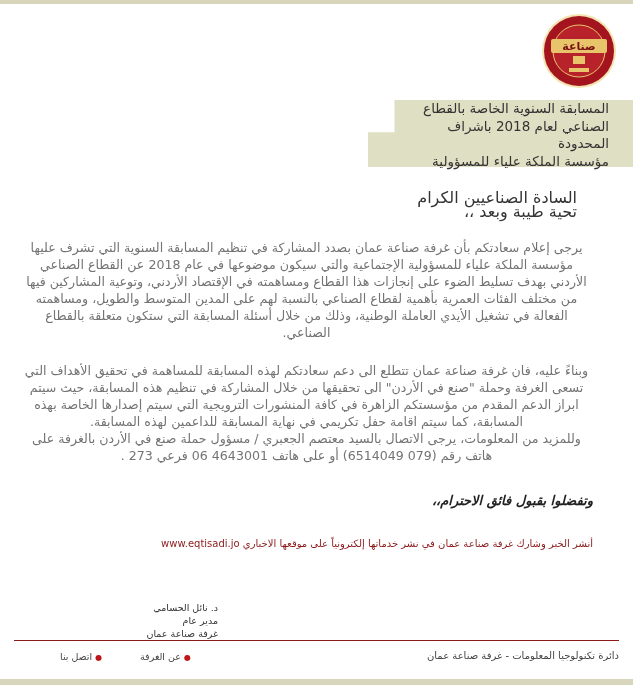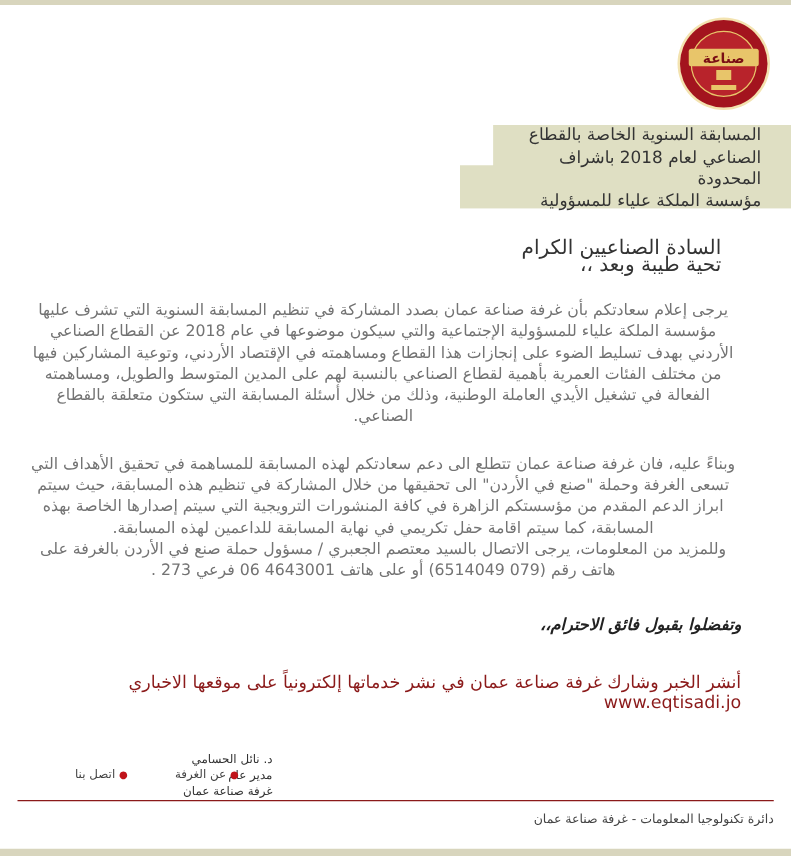--- a/index.html
+++ b/index.html
@@ -38,34 +38,34 @@
   #para1 { top: 239px; }
   #para2 { top: 362px; }
 
   .closing {
     position: absolute; right: 40px; top: 493px;
     direction: rtl; text-align: right;
     font-size: 13px; font-weight: bold; font-style: italic; color: #222;
   }
   .share-line {
     position: absolute; right: 40px; top: 538px;
-    direction: rtl; text-align: right; font-size: 14px; color: #8b1a1a;
+    direction: rtl; text-align: right; font-size: 10px; color: #8b1a1a;
   }
   .share-line .url { direction: ltr; unicode-bidi: embed; }
 
   .signature {
     position: absolute; left: 18px; top: 601px; width: 200px;
     direction: rtl; text-align: left; font-size: 9.5px; line-height: 13px; color: #333;
   }
   .signature div { text-align: right; width: 82px; }
 
   .footer-line { position: absolute; left: 14px; top: 640px; width: 605px; height: 1px; background: #8b1a1a; }
 
   .footer-link {
-    position: absolute; top: 614px; font-size: 9.5px; color: #444; direction: rtl; padding-left: 44px;
+    position: absolute; top: 651px; font-size: 9.5px; color: #444; direction: rtl; padding-left: 44px;
   }
   .footer-link .bullet { color: #c0141b; font-size: 8px; margin-left: 3px; }
   #footer-contact { left: 16px; }
   #footer-about { left: 96px; }
   .footer-dept {
     position: absolute; right: 14px; top: 650px; direction: rtl; font-size: 10px; color: #444;
   }
 </style>
 </head>
 <body>

